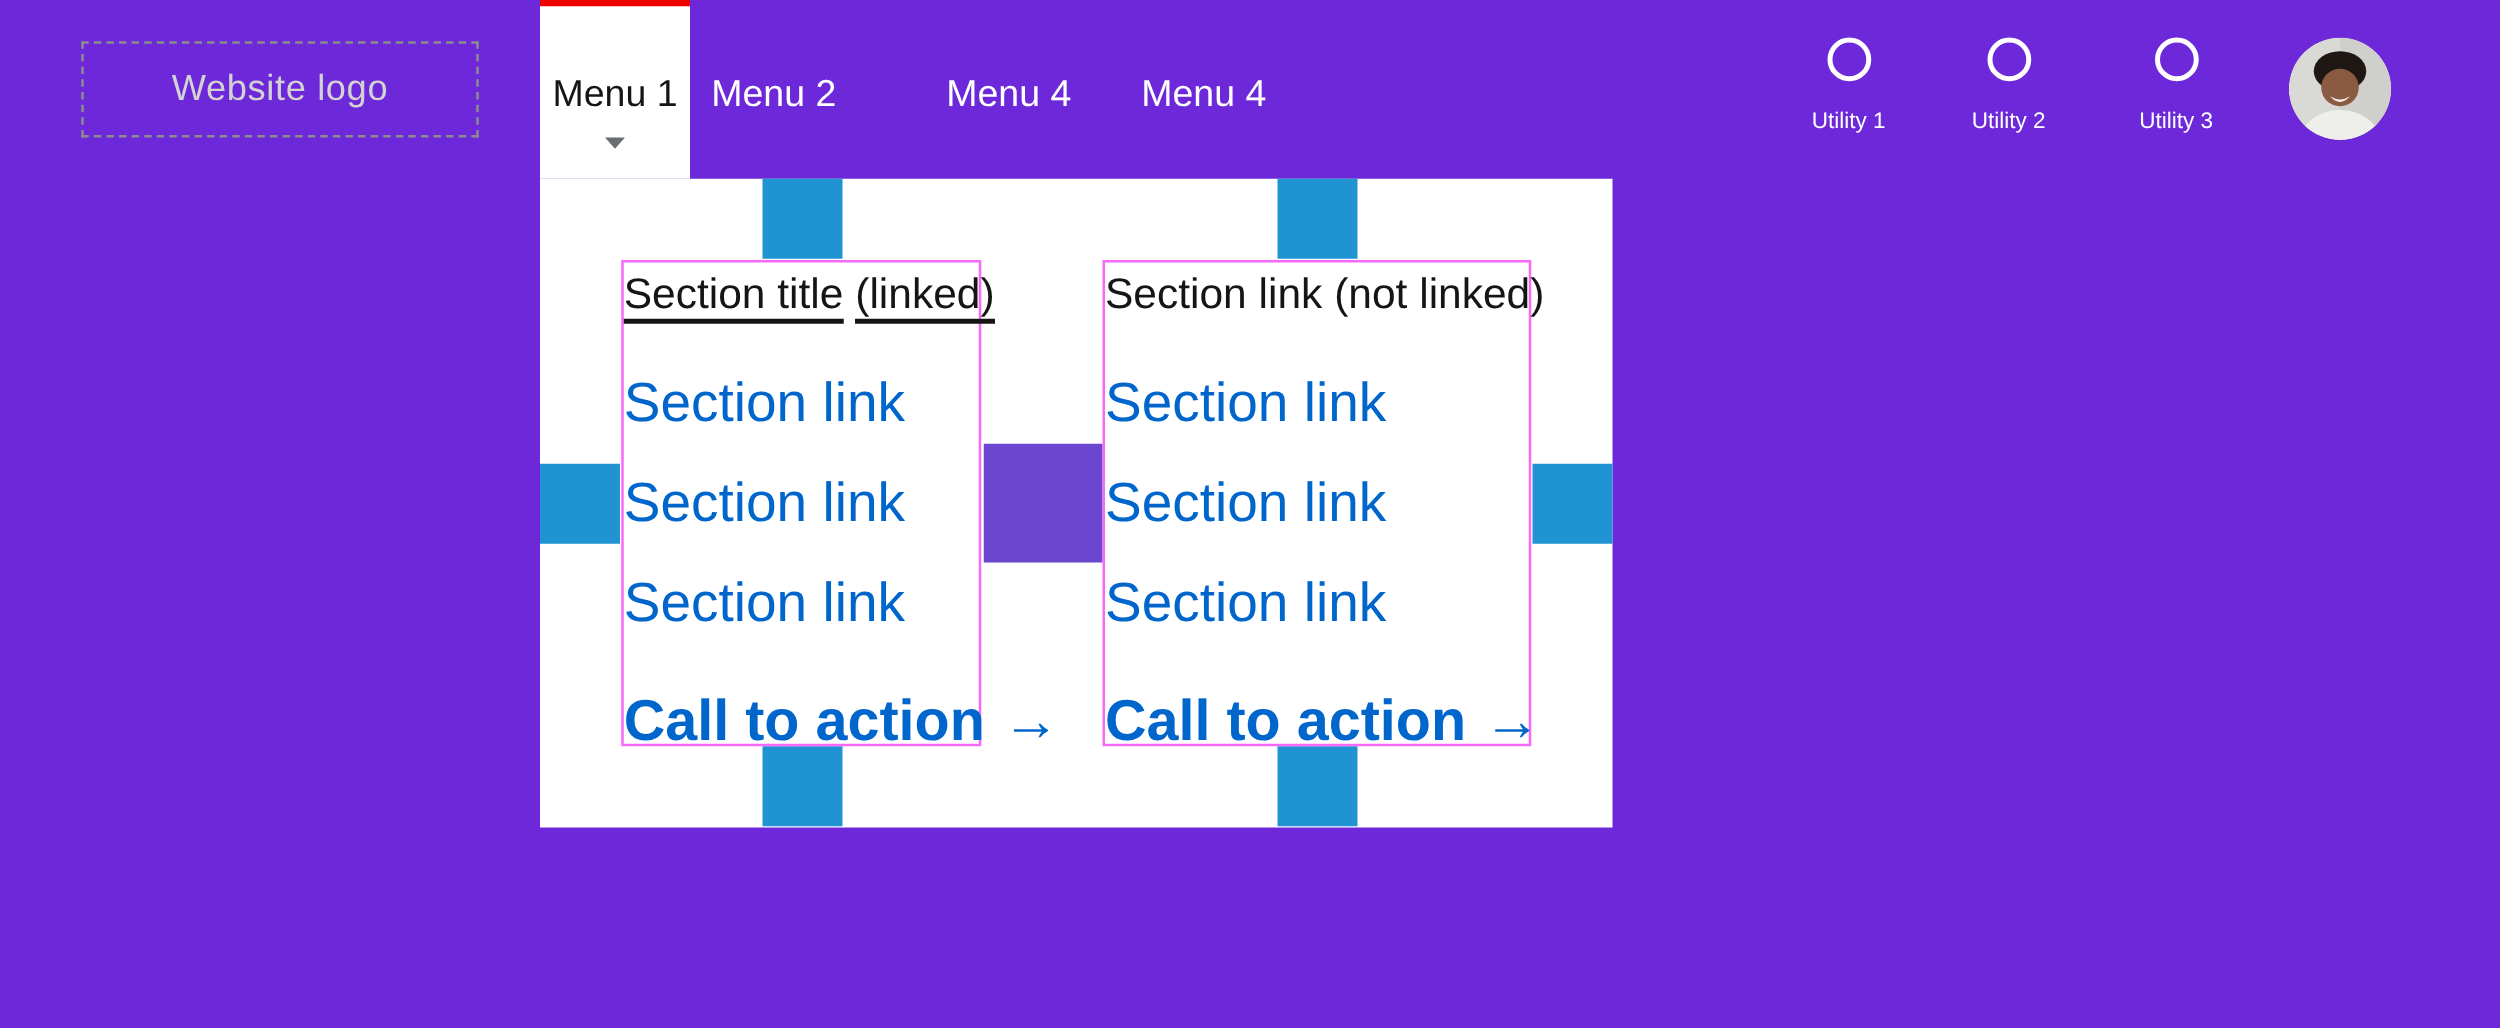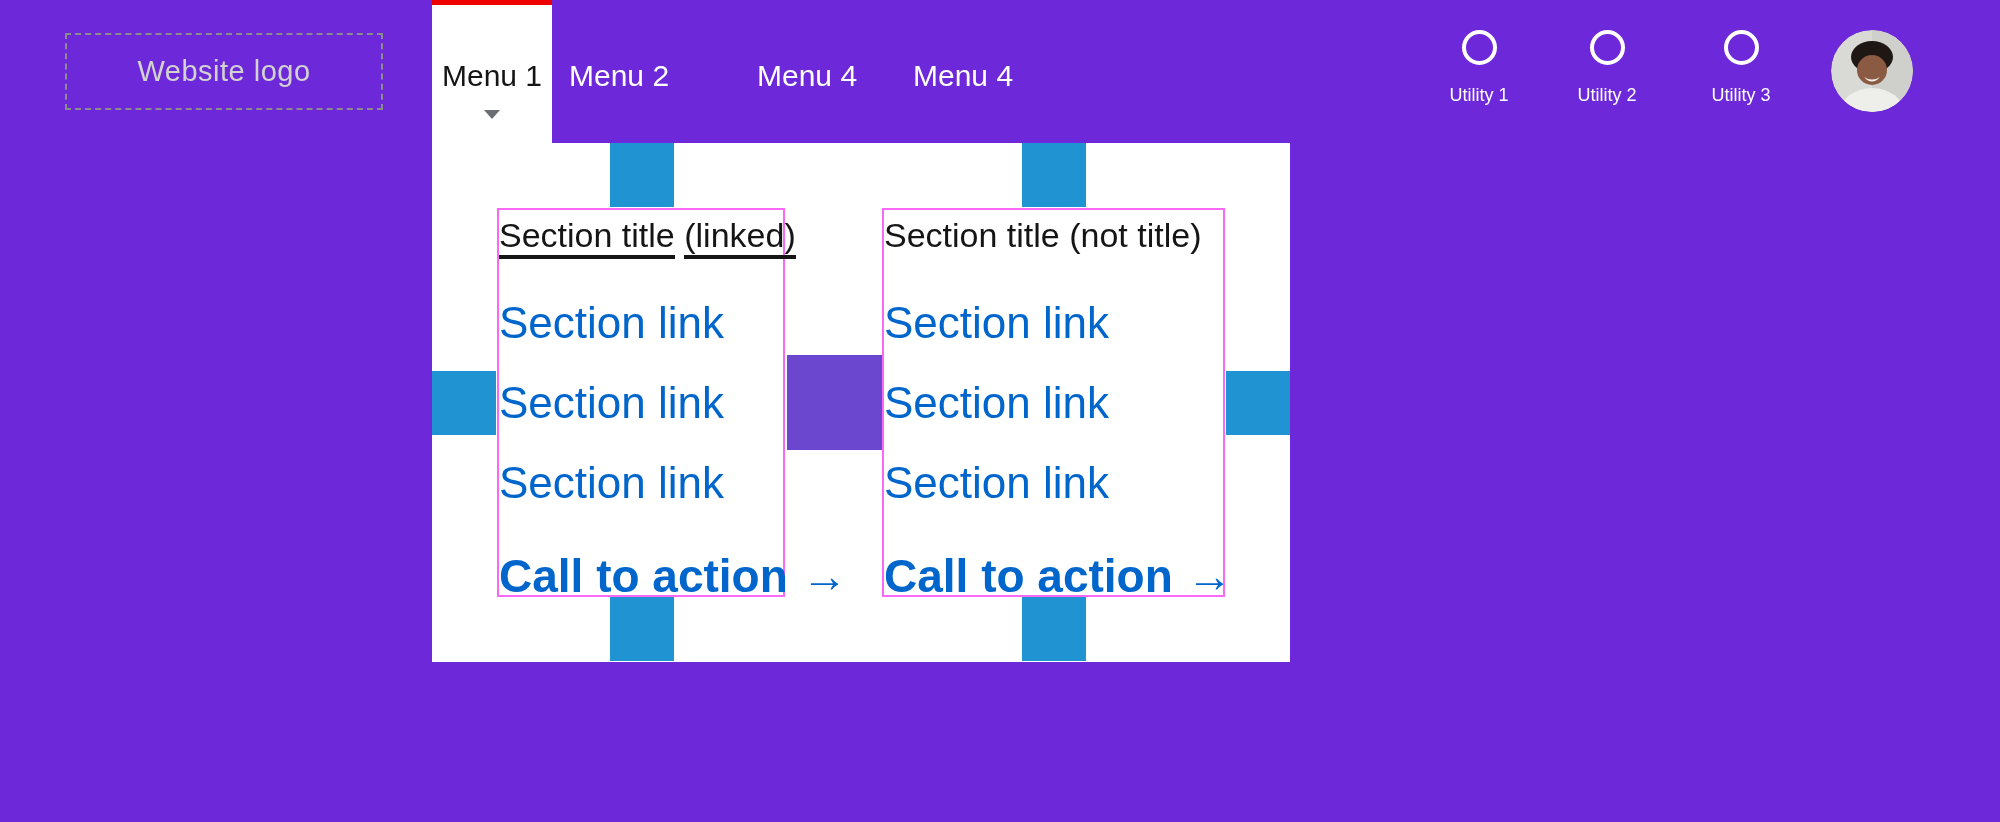--- a/index.html
+++ b/index.html
@@ -156,21 +156,21 @@
 
     <div class="section-box s1">
       <div class="row sec-title"><span class="u-part">Section title</span> <span class="u-part">(linked)</span></div>
       <div class="row sec-link lk1">Section link</div>
       <div class="row sec-link lk2">Section link</div>
       <div class="row sec-link lk3">Section link</div>
       <div class="row cta"><span>Call to action</span><span class="arrow">→</span></div>
     </div>
 
     <div class="section-box s2">
-      <div class="row sec-title">Section title (not title)</div>
+      <div class="row sec-title">Section link (not linked)</div>
       <div class="row sec-link lk1">Section link</div>
       <div class="row sec-link lk2">Section link</div>
       <div class="row sec-link lk3">Section link</div>
       <div class="row cta"><span>Call to action</span><span class="arrow">→</span></div>
     </div>
 
   </div>
 </div>
 
 </body></html>

